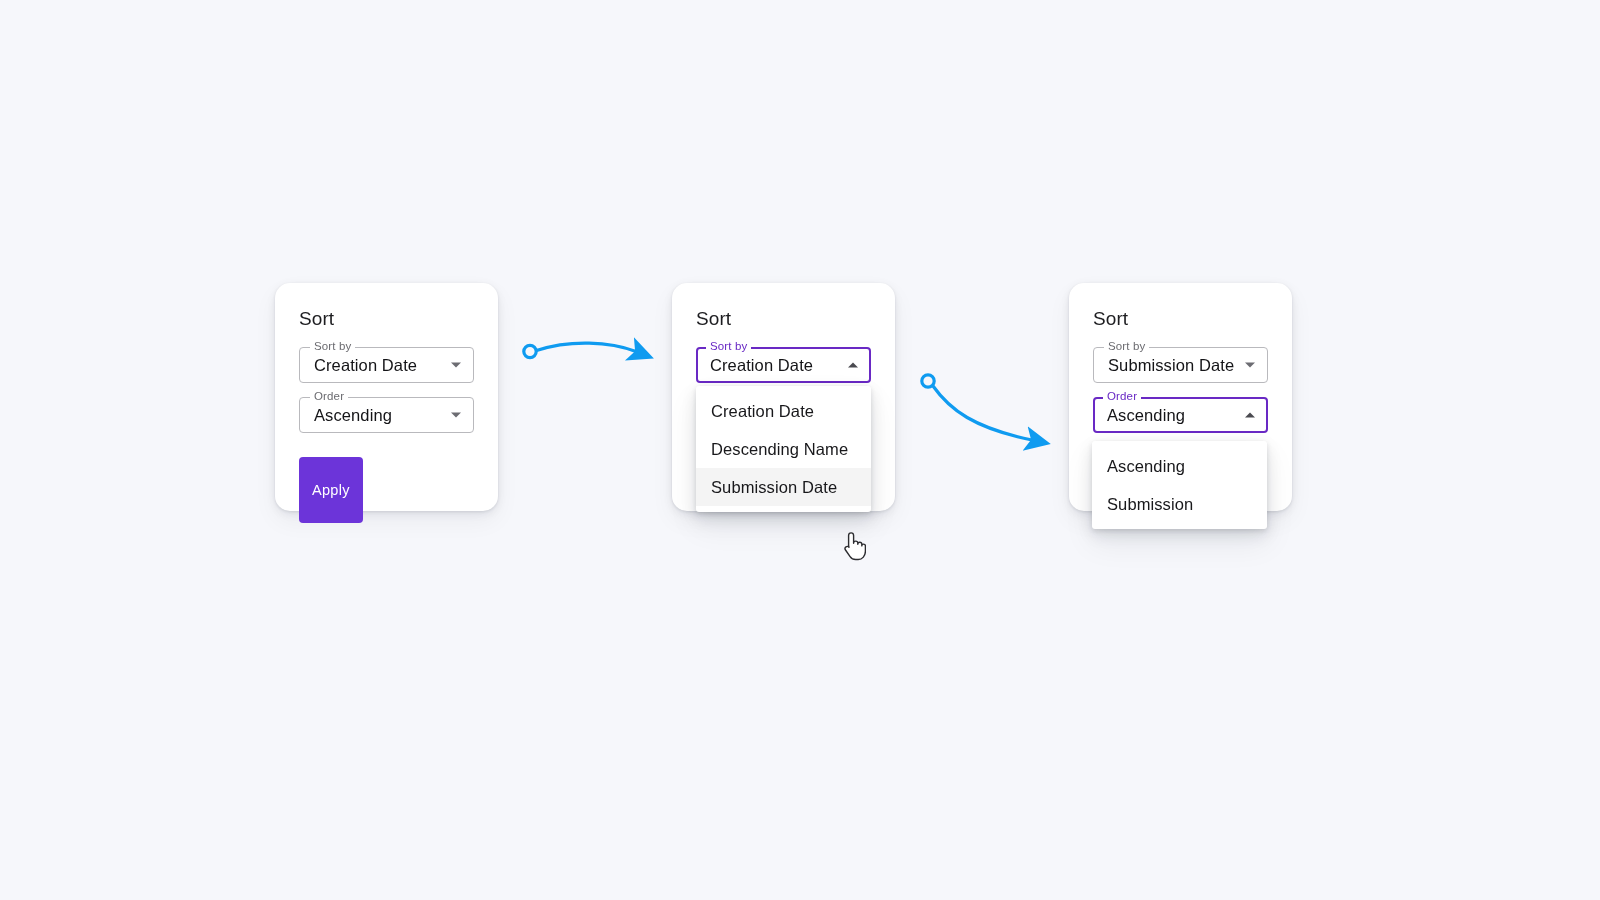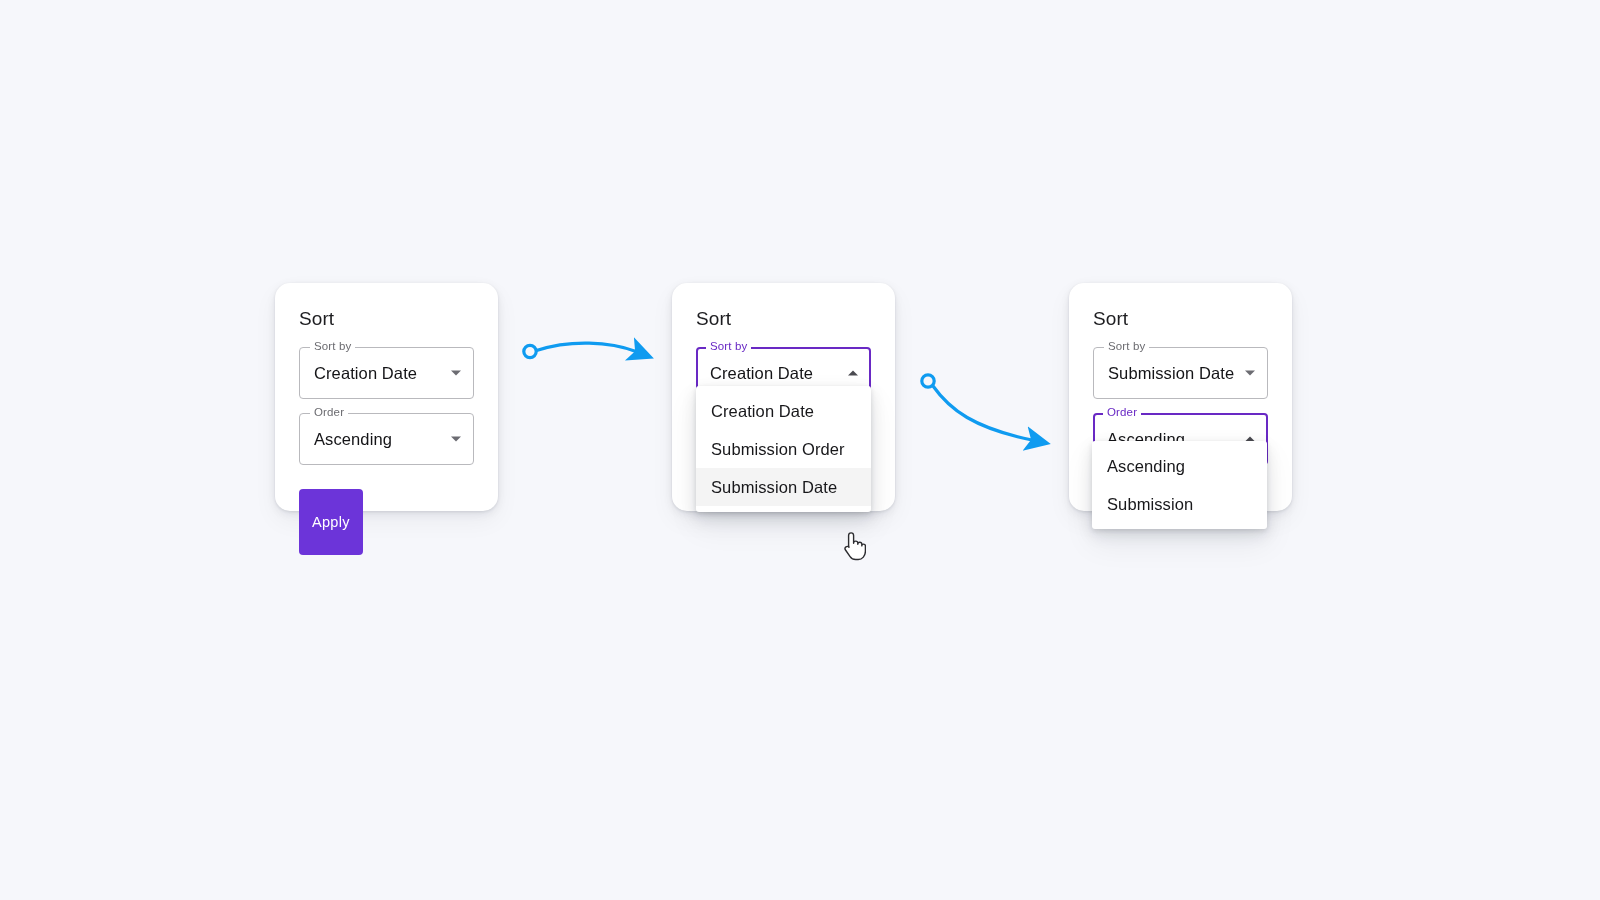--- a/index.html
+++ b/index.html
@@ -40,21 +40,21 @@
     line-height: 24px;
     color: #1d1d20;
     font-weight: 400;
     letter-spacing: .1px;
     margin-bottom: 16px;
   }
 
   
   .field {
     position: relative;
-    height: 52px;
+    height: 36px;
     margin-bottom: 14px;
   }
   .field-box {
     position: absolute;
     inset: 0;
     border: 1px solid #b9b9bd;
     border-radius: 4px;
     background: transparent;
   }
   .field.focused .field-box {
@@ -188,21 +188,21 @@
     <div class="field focused" style="width:175px; top:0;">
       <div class="field-box"></div>
       <span class="field-label">Sort by</span>
       <span class="field-value">Creation Date</span>
       <span class="caret up"></span>
     </div>
   </div>
 
   <div class="menu" style="left:696px; top:386px; width:175px;">
     <div class="menu-item">Creation Date</div>
-    <div class="menu-item">Submission Order</div>
+    <div class="menu-item">Descending Name</div>
     <div class="menu-item hovered">Submission Date</div>
   </div>
 
   <svg class="cursor" style="left:840px; top:530px;" width="26" height="32" viewBox="0 0 26 32">
     <path d="M8.6 15.3V5.6c0-1.5 1.1-2.7 2.5-2.7s2.5 1.2 2.5 2.7v7.6
              c0-1.2.9-2.1 2.1-2.1s2.1.9 2.1 2.1v1.1c0-1.1.9-2 2-2s2 .9 2 2v1.6
              c0-1 .8-1.8 1.8-1.8s1.8.8 1.8 1.8v5.4c0 4.5-3.1 8.2-7.2 8.2h-2.6
              c-2.5 0-4.2-1-5.5-2.9l-4.6-6.6c-.7-1-.5-2.4.5-3.1 1-.7 2.3-.5 3 .4z" fill="#ffffff" stroke="#2c2c30" stroke-width="1.4" stroke-linejoin="round"></path>
   </svg>
 

